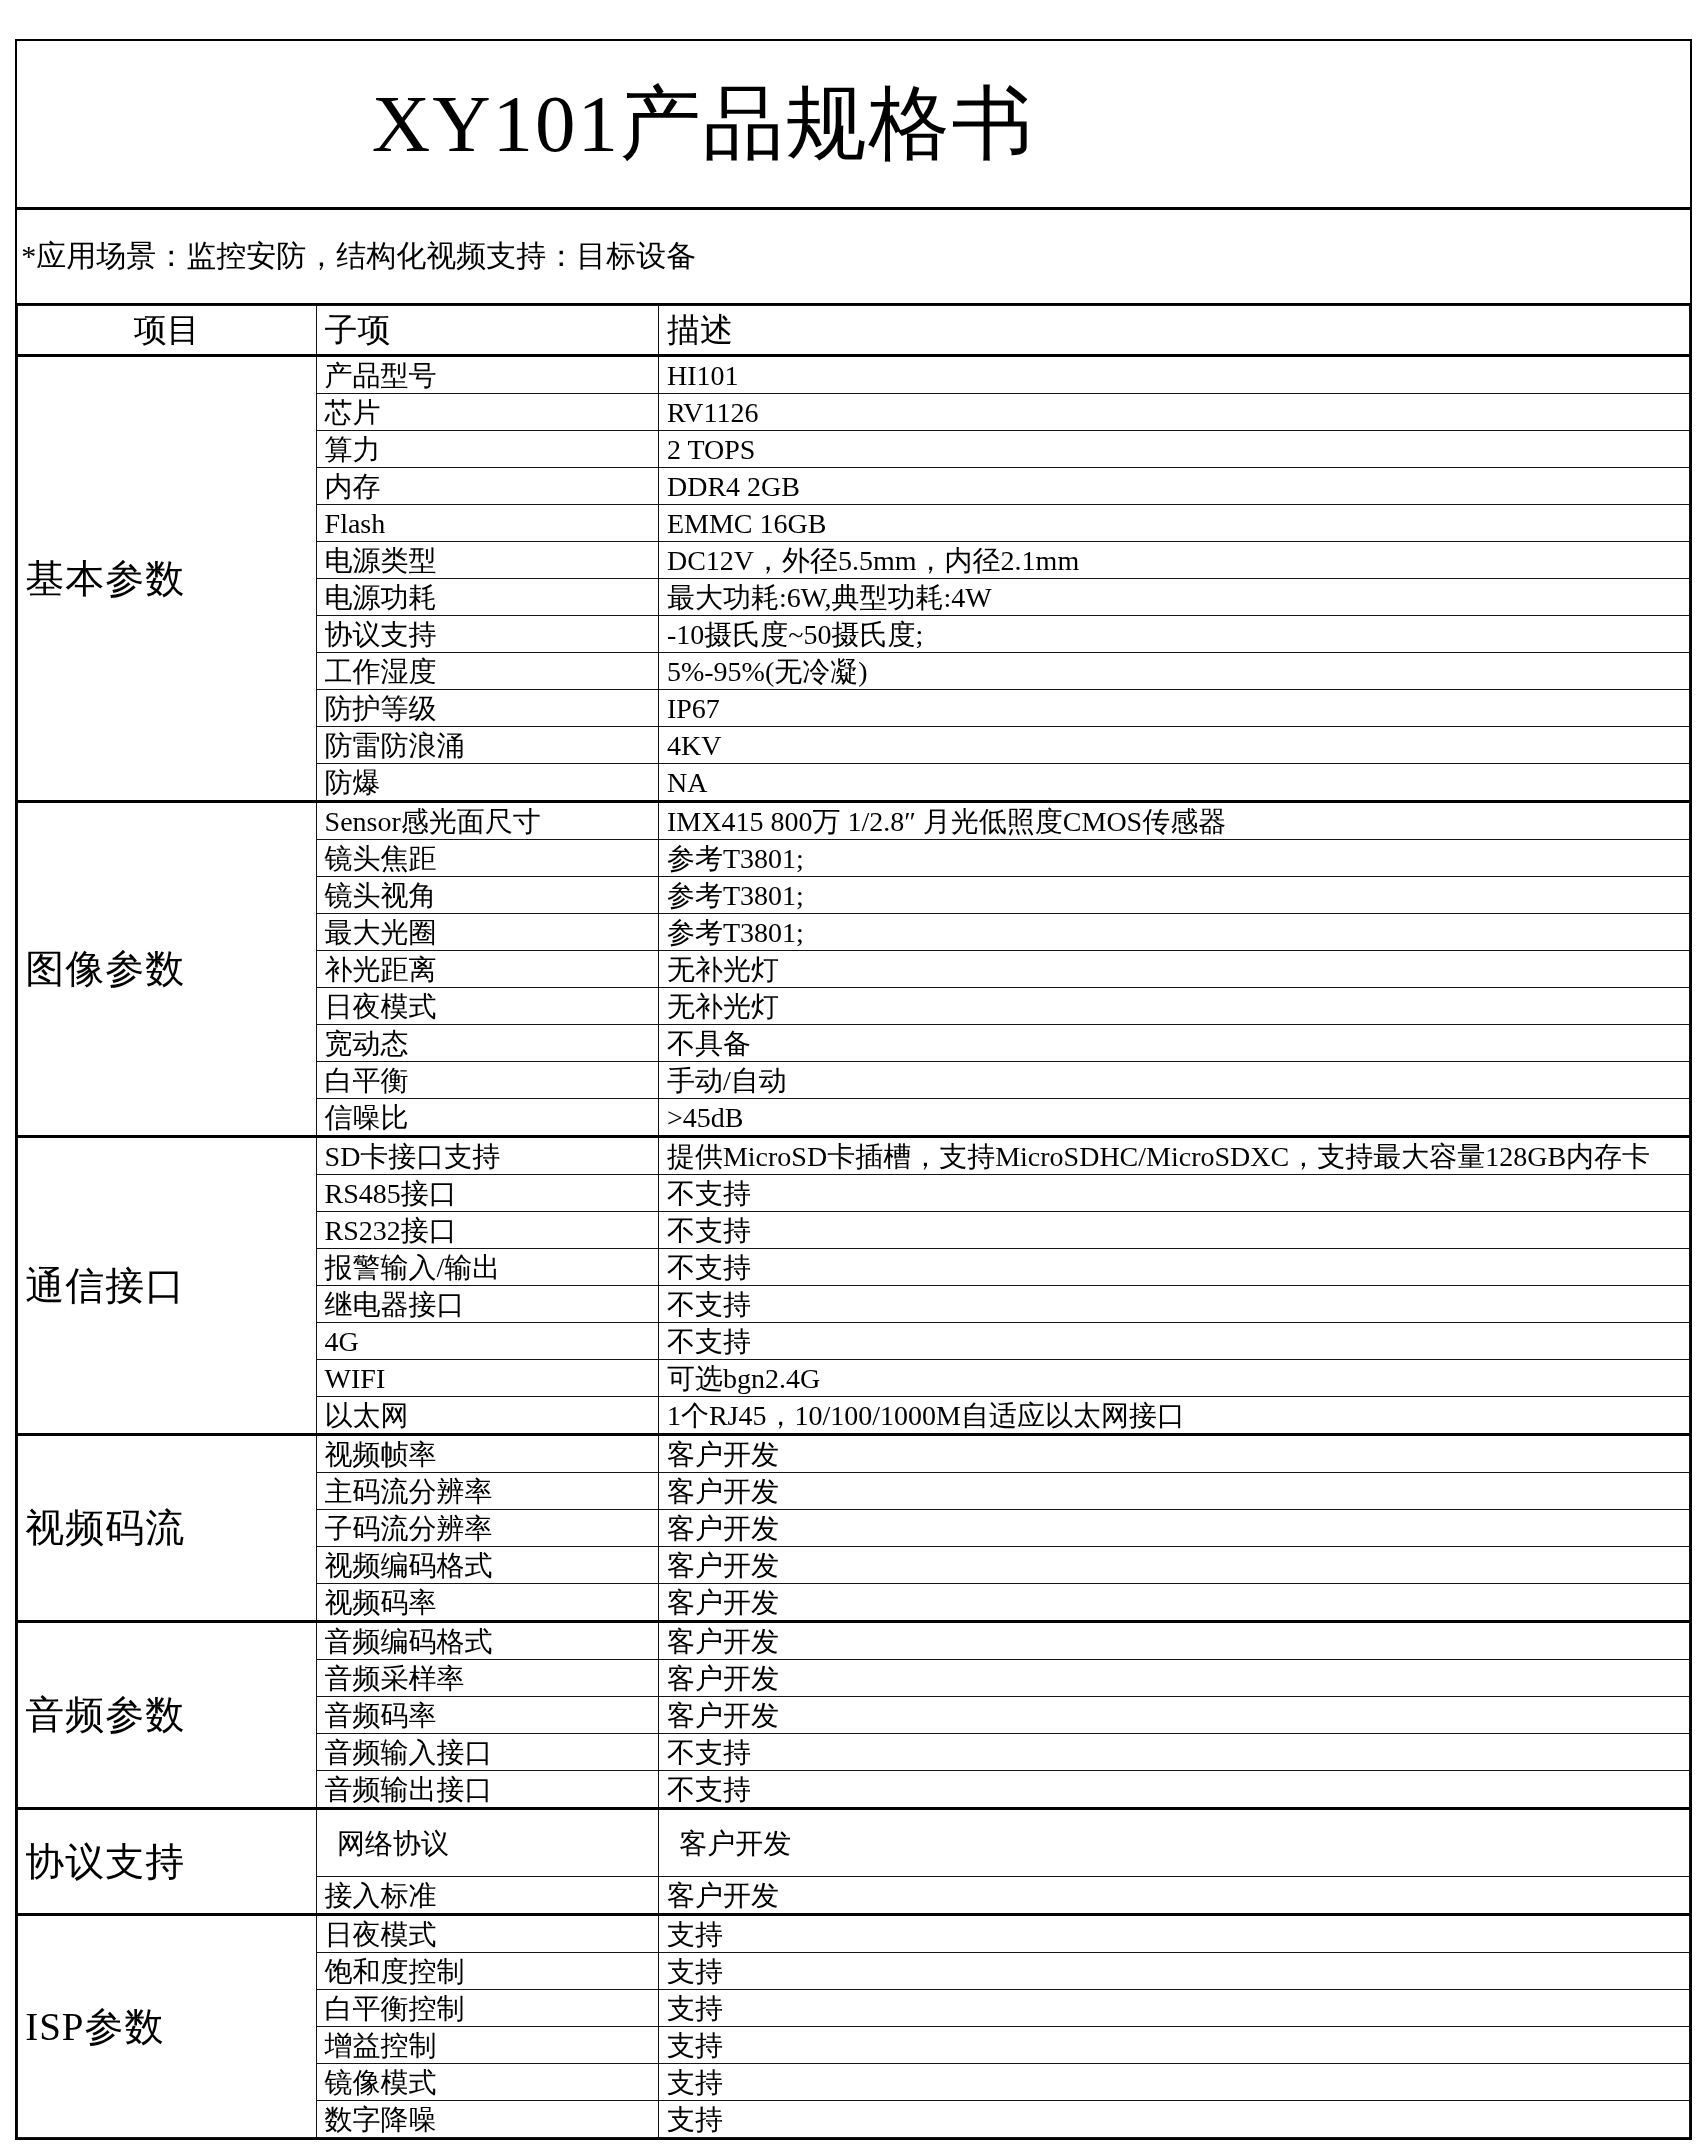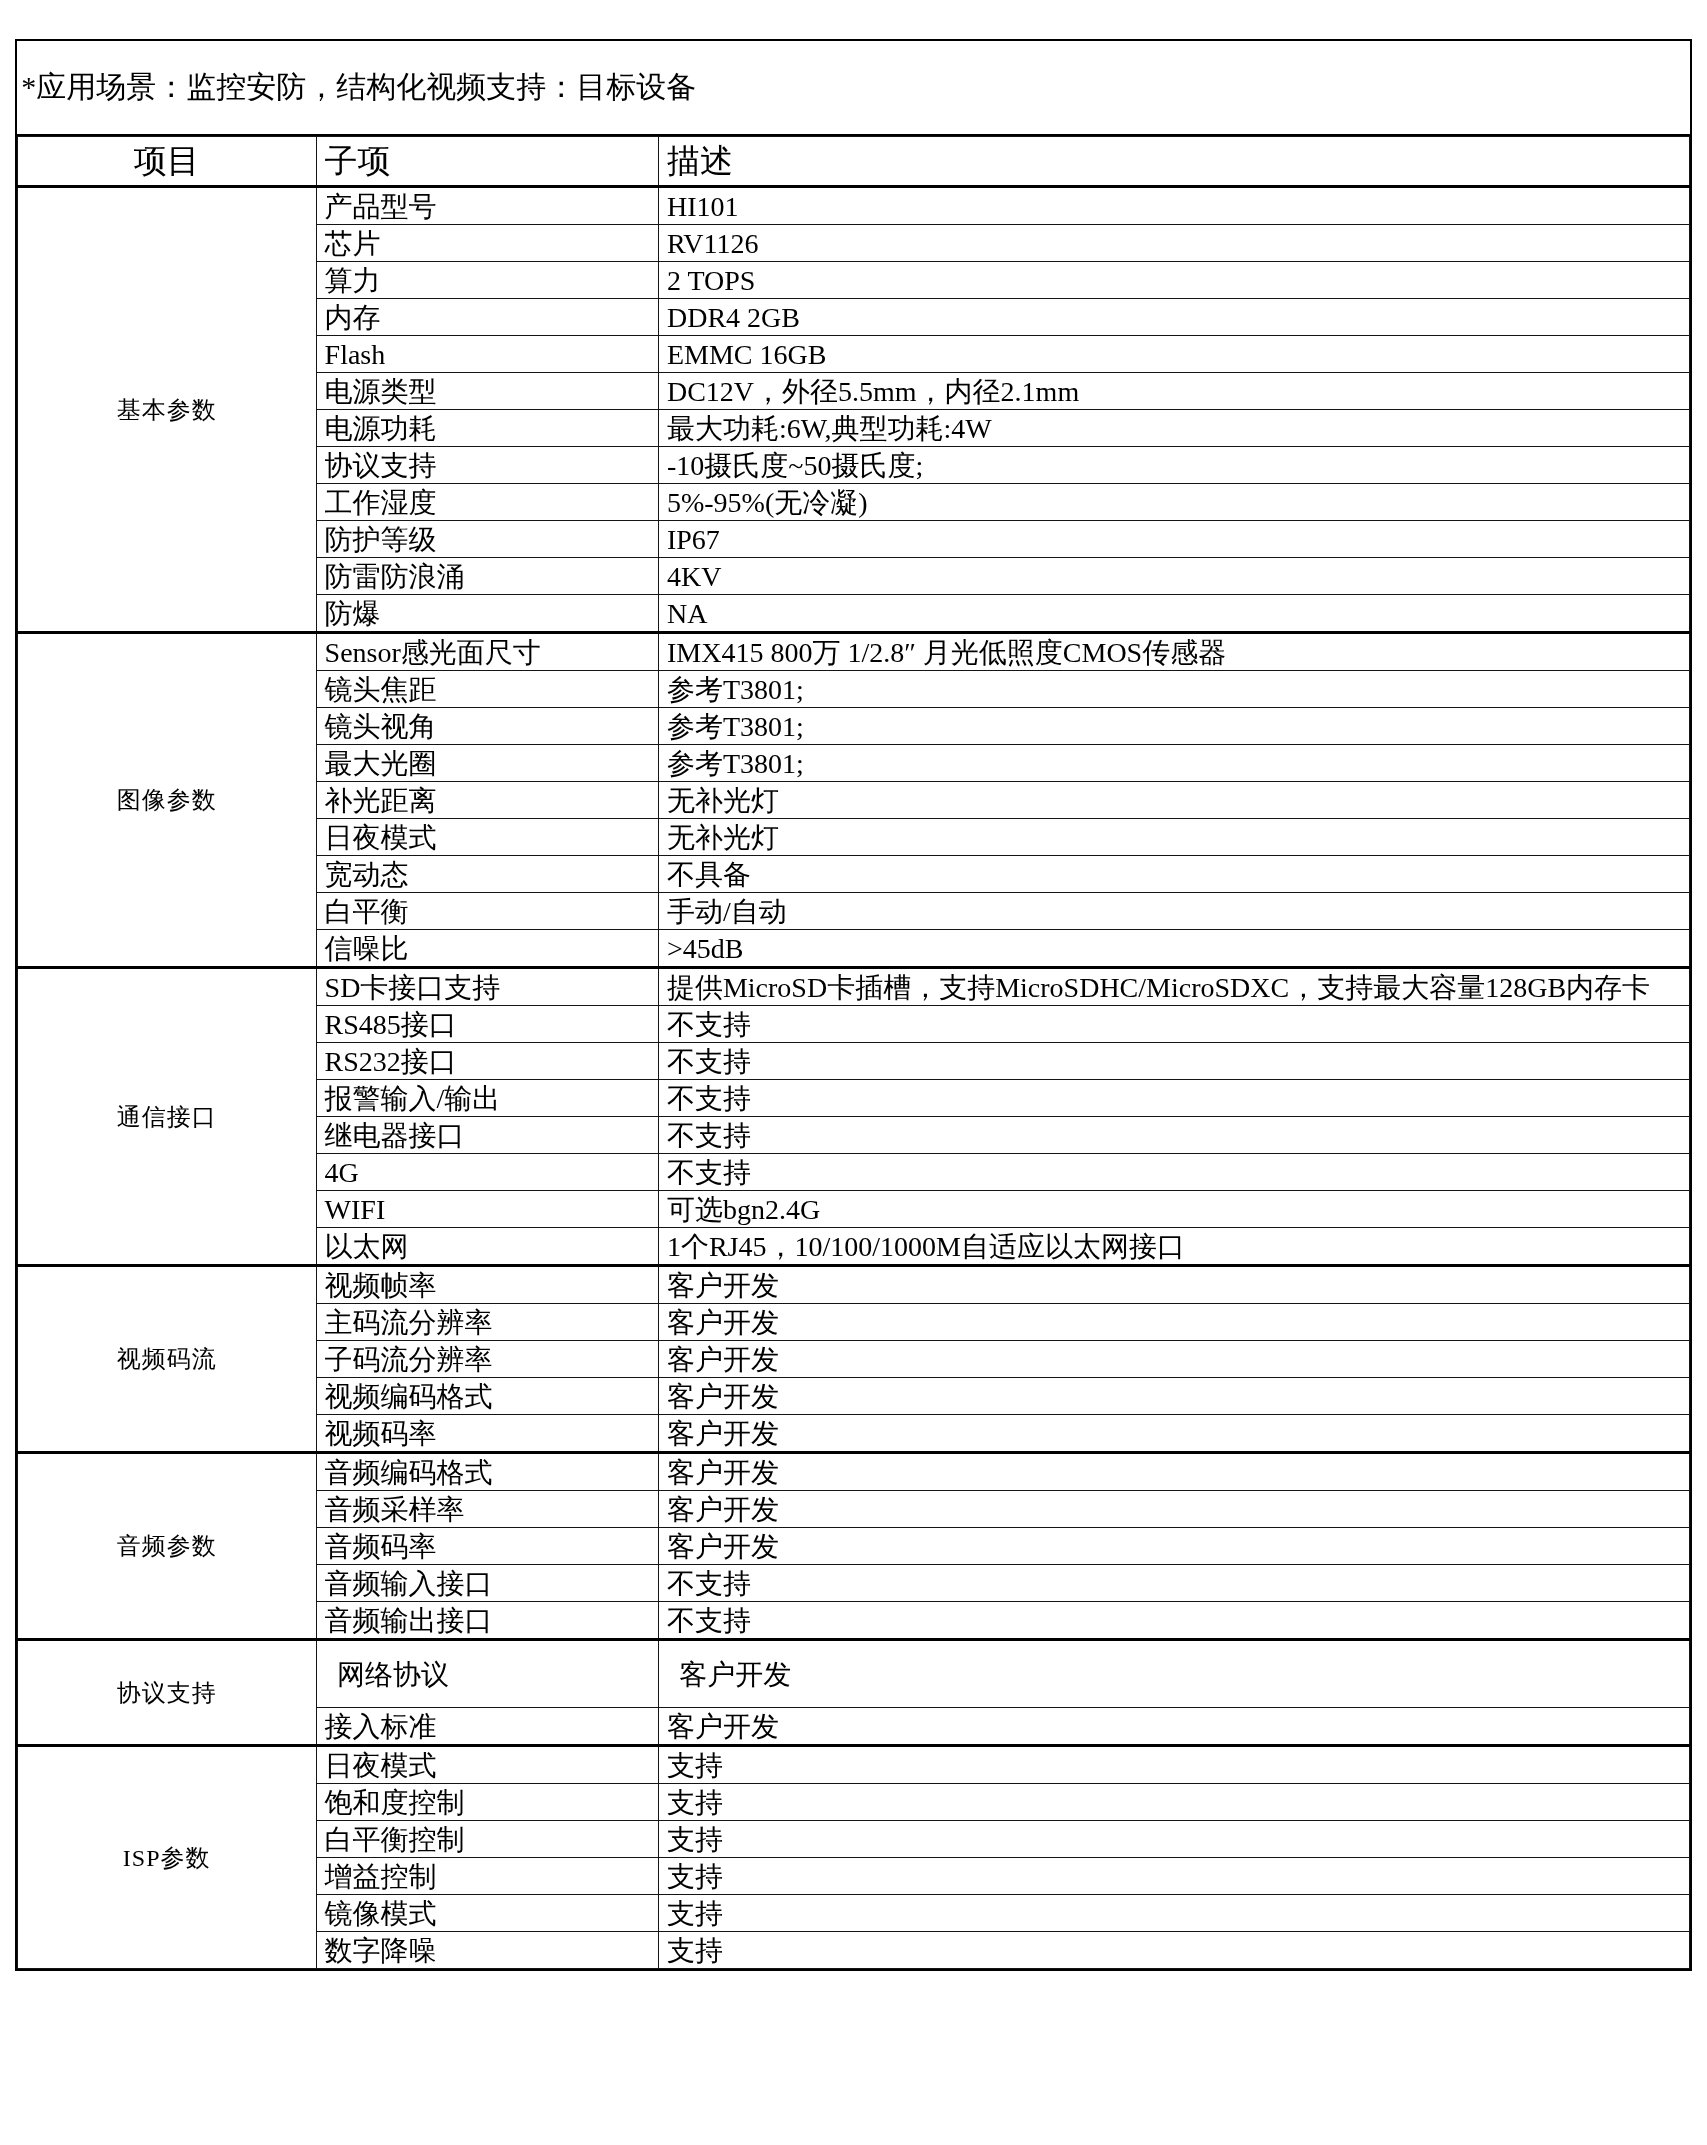--- a/index.html
+++ b/index.html
@@ -60,38 +60,40 @@
   thead th {
     height: 48px;
     font-size: 33px;
     font-weight: normal;
     text-align: left;
     border-bottom: 3.9px solid #000;
   }
   th.col-item { width: 283px; text-align: center; }
   th.col-subitem { width: 326px; }
   tbody td.col-section {
-    text-align: center;
-    font-size: 24px;
+    font-size: 39px;
     letter-spacing: 1px;
   }
   tbody td.col-sub,
   tbody td.col-desc {
     height: 36px;
     font-size: 28px;
     line-height: 35px;
   }
   tr.tall td.col-sub,
   tr.tall td.col-desc { height: 66px; padding-left: 20px; }
   tr.section-start > td { border-top: 3.9px solid #000; }
 </style>
 </head>
 <body>
 
 <div class="sheet">
+  <div class="title-block">
+    <h1>XY101产品规格书</h1>
+  </div>
   <div class="app-block">
     <p>*应用场景：监控安防，结构化视频支持：目标设备</p>
   </div>
   <table>
     <thead>
       <tr>
         <th class="col-item">项目</th>
         <th class="col-subitem">子项</th>
         <th class="col-desc">描述</th>
       </tr>

